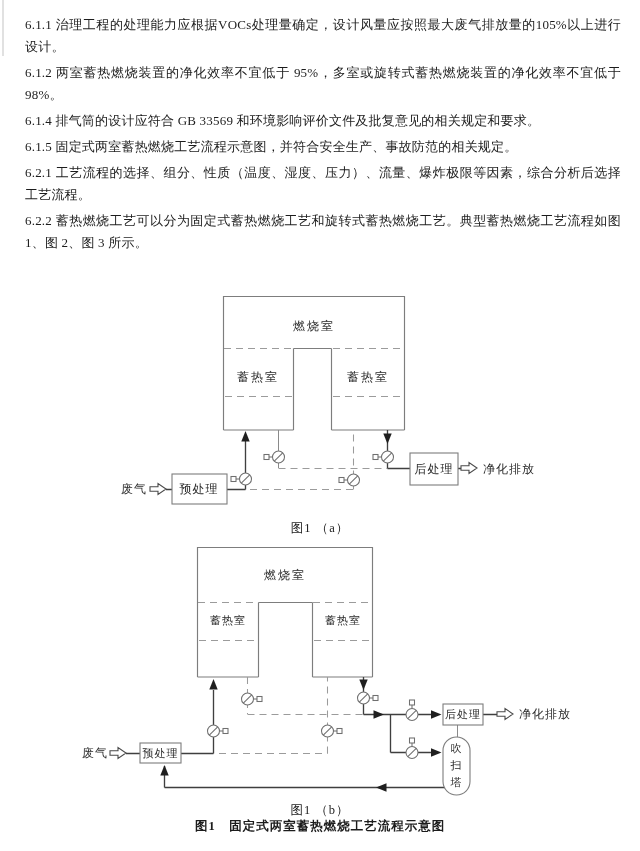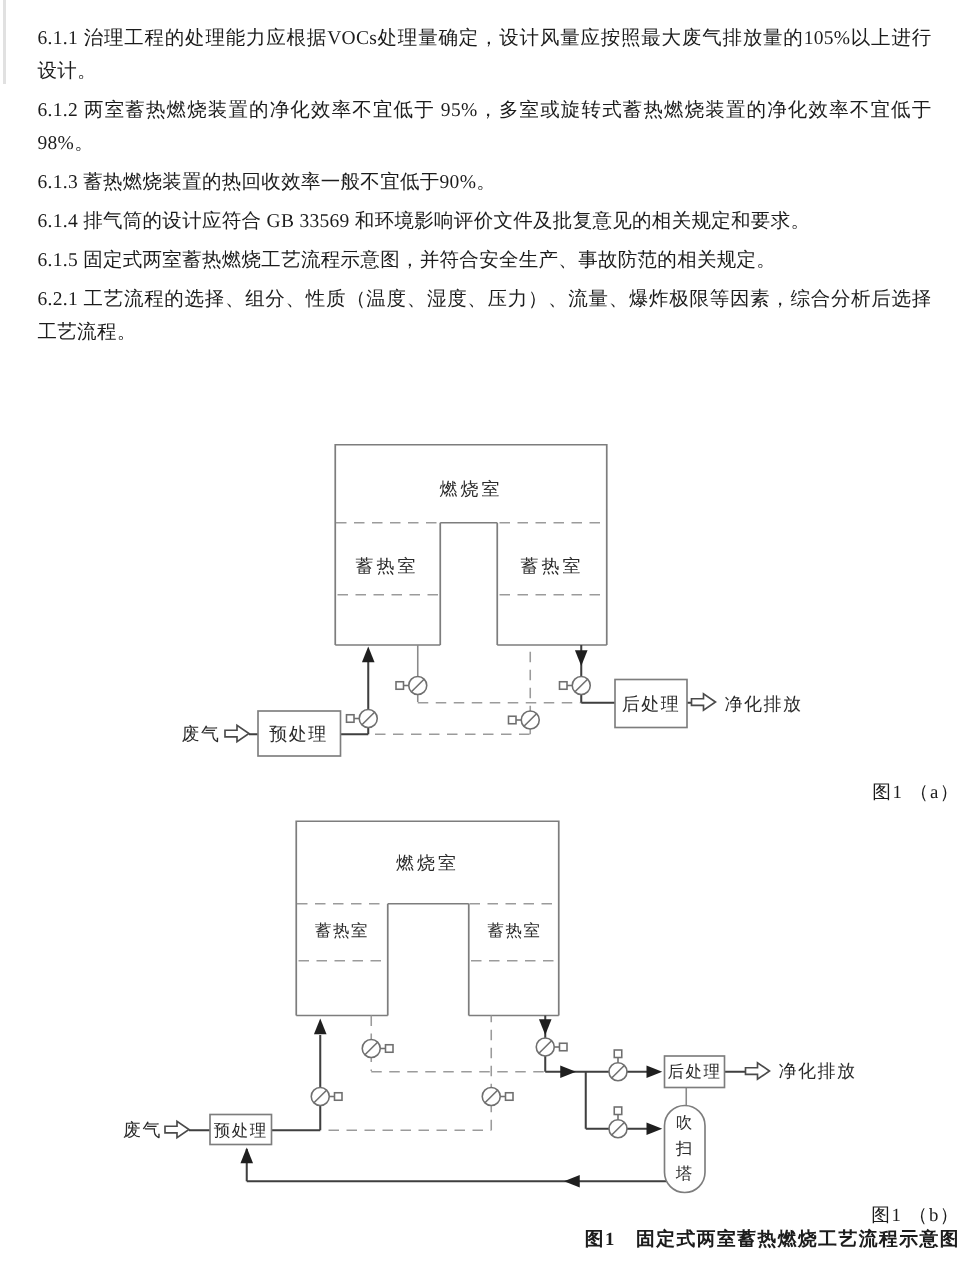--- a/index.html
+++ b/index.html
@@ -22,37 +22,37 @@
   .idl{fill:none;stroke:#8a8a8a;stroke-width:1.05px;}
   .flw{fill:none;stroke:#3f3f3f;stroke-width:1.35px;}
   .ah{fill:#1f1f1f;stroke:none;}
   .nb{fill:#ffffff;stroke:#7d7d7d;stroke-width:1.1px;}
   .vlv{stroke:#6f6f6f;stroke-width:1.05px;}
   .dlbl{font-family:"Liberation Serif","DejaVu Serif",serif;fill:#2a2a2a;}
   .f12{font-size:12px;letter-spacing:2px;}
   .f12n{font-size:12px;letter-spacing:1px;}
   .f11{font-size:11px;letter-spacing:1px;}
   .caption{
-    position:absolute;left:0;width:640px;text-align:right;
+    position:absolute;left:0;width:640px;text-align:center;
     font-size:12.5px;color:#1c1c1c;letter-spacing:1px;
   }
   .caption.bold{font-weight:bold;}
 </style>
 </head>
 <body>
 
 <div class="scan-edge"></div>
 
 <div class="text-block">
   <p>6.1.1  治理工程的处理能力应根据VOCs处理量确定，设计风量应按照最大废气排放量的105%以上进行设计。</p>
   <p>6.1.2  两室蓄热燃烧装置的净化效率不宜低于 95%，多室或旋转式蓄热燃烧装置的净化效率不宜低于 98%。</p>
-  <p>6.1.3  蓄热燃烧装置的热回收效率一般不宜低于90%。</p>
   <p>6.1.4  排气筒的设计应符合 GB 33569 和环境影响评价文件及批复意见的相关规定和要求。</p>
   <p>6.1.5  固定式两室蓄热燃烧工艺流程示意图，并符合安全生产、事故防范的相关规定。</p>
   <p>6.2.1  工艺流程的选择、组分、性质（温度、湿度、压力）、流量、爆炸极限等因素，综合分析后选择工艺流程。</p>
+  <p>6.2.2  蓄热燃烧工艺可以分为固定式蓄热燃烧工艺和旋转式蓄热燃烧工艺。典型蓄热燃烧工艺流程如图 1、图 2、图 3 所示。</p>
 </div>
 
 <svg class="dsvg" style="top:285px" width="640" height="256" viewBox="0 285 640 256">
   <defs>
     <g id="vL" class="vlv">
       <line x1="-6" y1="0" x2="-9.5" y2="0"></line>
       <rect x="-14.5" y="-2.5" width="5" height="5" fill="#ffffff"></rect>
       <circle r="6" fill="#ffffff"></circle>
       <line x1="-4.2" y1="4.2" x2="4.2" y2="-4.2"></line>
     </g>

